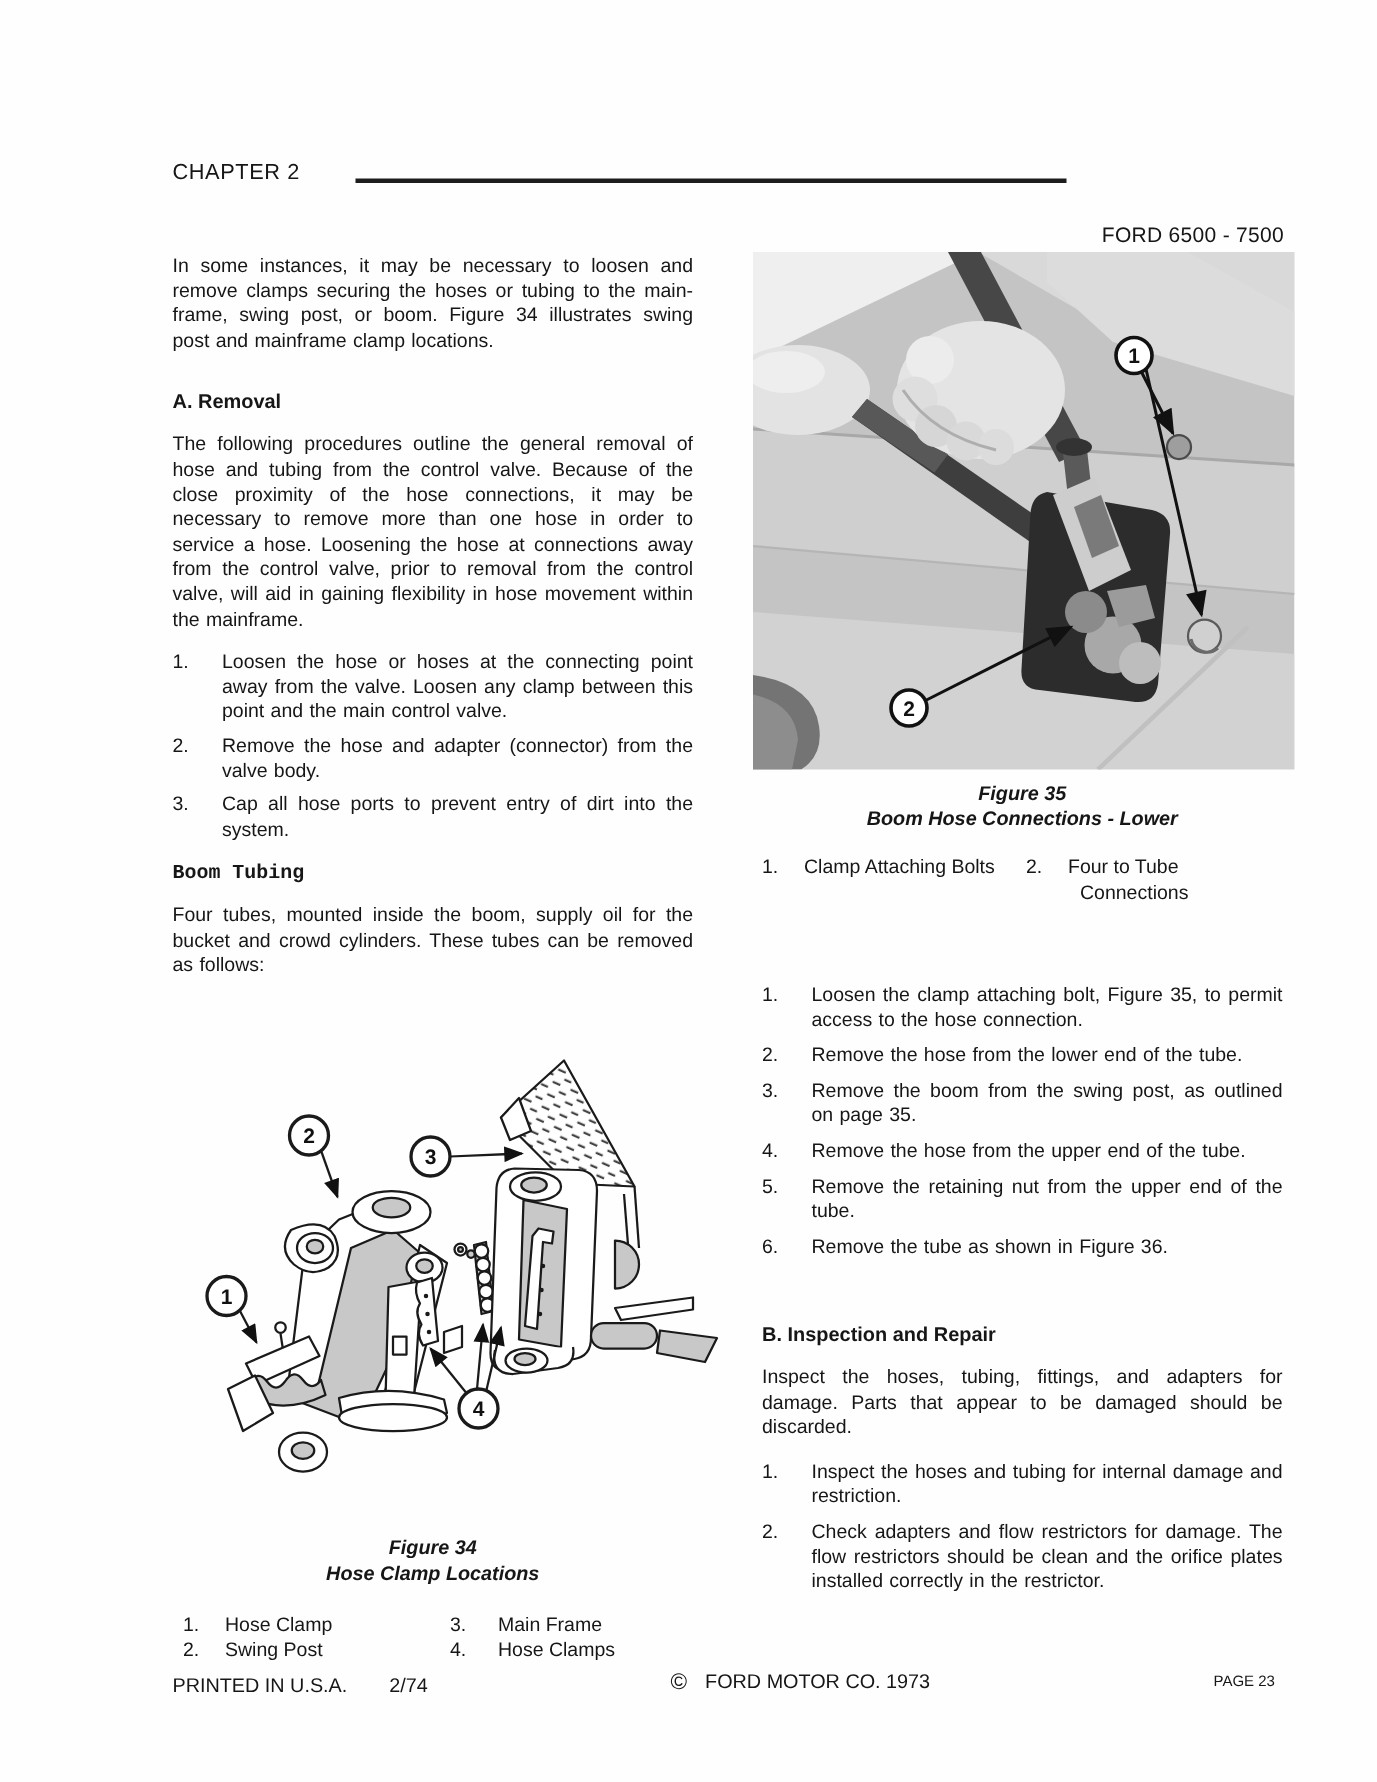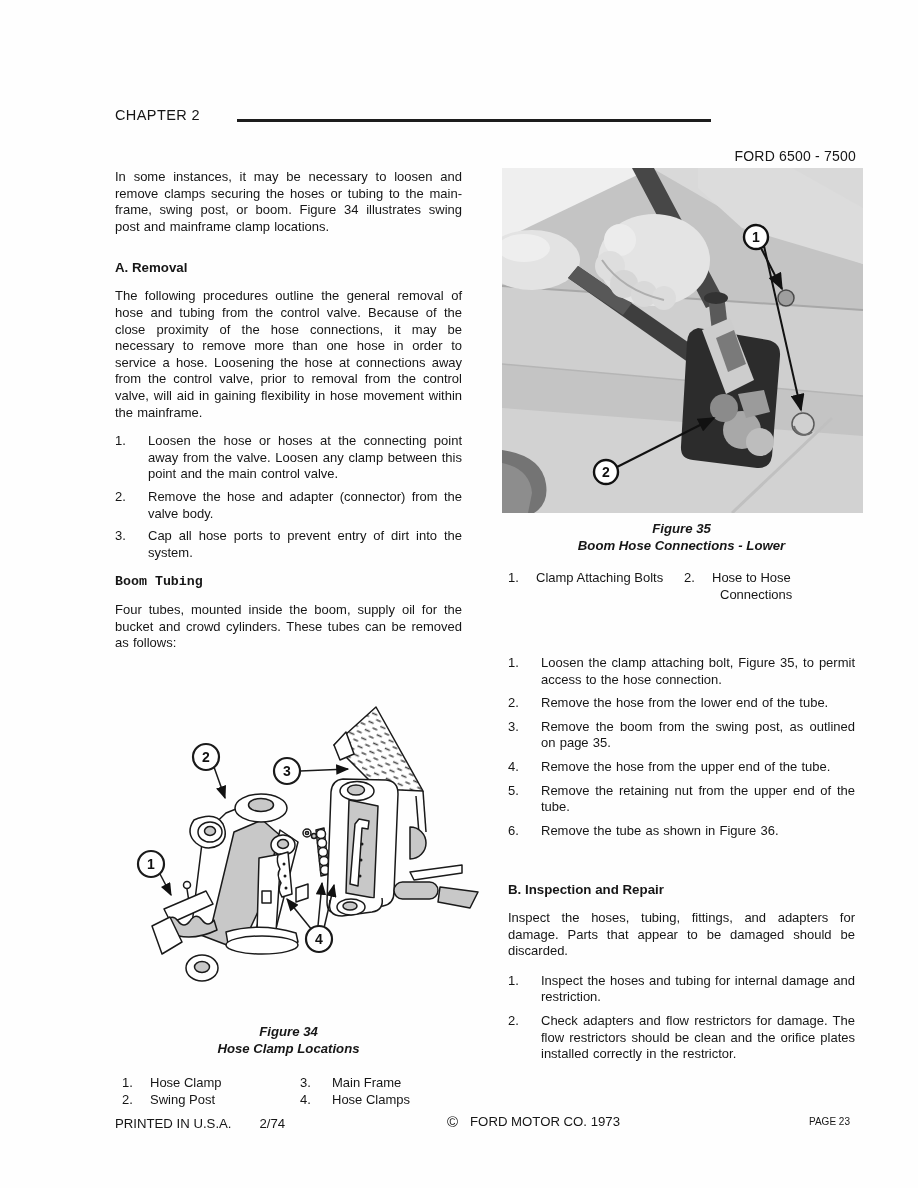--- a/index.html
+++ b/index.html
@@ -269,21 +269,21 @@
 
   <div class="abs cap35">
     <div class="caption">Figure 35</div>
     <div class="caption">Boom Hose Connections - Lower</div>
   </div>
   <div class="abs legend35">
     <span class="l35-n1">1.</span>
     <span class="l35-l1">Clamp Attaching Bolts</span>
     <span class="l35-n2">2.</span>
     <span class="l35-l2">
-      <span class="line1" style="display:block;">Hose to Hose</span>
+      <span class="line1" style="display:block;">Four to Tube</span>
       <span class="line2" style="display:block;">Connections</span>
     </span>
   </div>
 
   <div class="abs steps-b">
     <div class="step">
       <span class="num">1.</span>
       <span class="txt">Loosen the clamp attaching bolt, Figure 35, to permit access to the hose connection.</span>
     </div>
     <div class="step">

